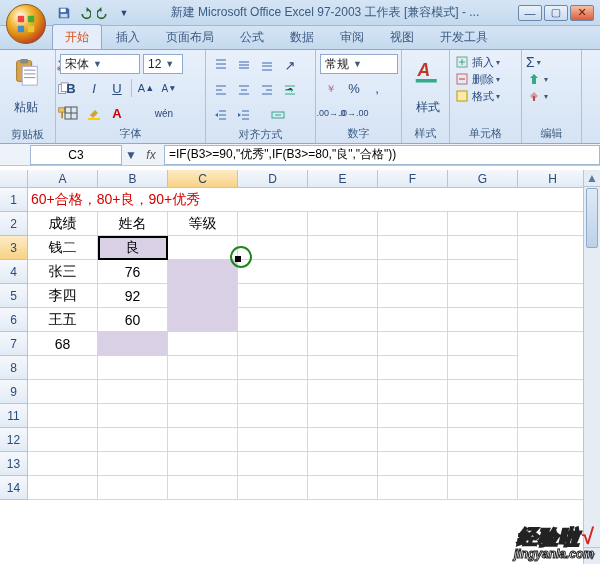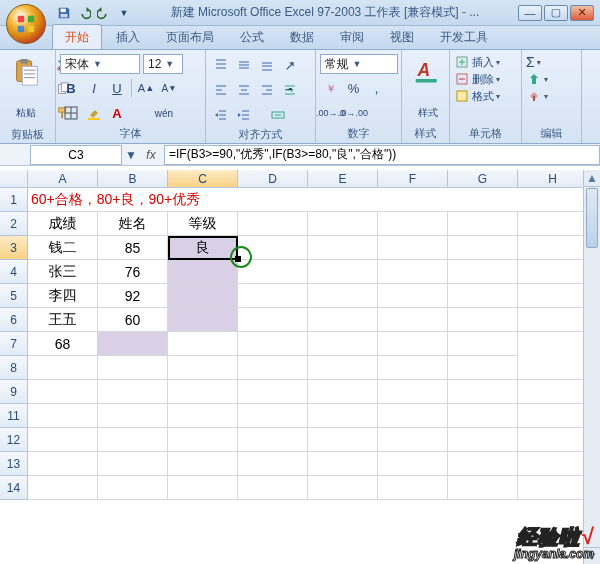--- a/index.html
+++ b/index.html
@@ -24,21 +24,21 @@
   
   .ribbon { height: 94px; background: linear-gradient(#e8f0fb,#d5e3f4); border-bottom: 1px solid #8faacd; display: flex; }
   .group { border-right: 1px solid #aac2df; display: flex; flex-direction: column; justify-content: space-between; padding: 2px 4px 0; }
   .group-body { flex: 1; display: flex; align-items: flex-start; gap: 2px; }
   .group-label { text-align: center; font-size: 11px; color: #3b5b82; padding: 1px 0 2px; position: relative; }
 
   .btn-col { display: flex; flex-direction: column; gap: 2px; padding: 2px; }
   .rb { width: 22px; height: 22px; display: inline-flex; align-items:center; justify-content:center; border:1px solid transparent; border-radius:3px; color:#2a4a7a; font-size:13px;}
   .big-btn { display:flex; flex-direction:column; align-items:center; padding:4px 6px; border-radius:3px; }
   .big-btn .icn { width:32px; height:32px; display:flex; align-items:center; justify-content:center; }
-  .big-btn .lbl { font-size:10px; color:#2a4a7a; margin-top:18px; }
+  .big-btn .lbl { font-size:12px; color:#2a4a7a; margin-top:11px; }
   .combo { height:20px; border:1px solid #8faacd; background:#fff; display:flex; align-items:center; padding:0 2px 0 4px; font-size:12px; color:#222; }
   .combo .dd { margin-left:4px; color:#3b5b82; font-size:9px; }
   .toggle-row { display:flex; gap:1px; }
   .sep { width:1px; background:#aac2df; margin:2px 2px; }
 
   
   .fxrow { height: 22px; display:flex; align-items:center; border-bottom:1px solid #b7c8dc; background:#eef3fa; }
   .namebox { width: 92px; height:20px; border:1px solid #9fb8d4; background:#fff; margin:0 2px 0 30px; display:flex; align-items:center; justify-content:center; font-size:12px; }
   .namebox-dd { width:14px; display:flex; align-items:center; justify-content:center; color:#3b5b82; }
   .fx-icons { display:flex; align-items:center; gap:2px; padding:0 4px;}
@@ -274,21 +274,21 @@
             <svg width="14" height="14">
               <rect x="1" y="4" width="12" height="6" fill="none" stroke="#3a8"></rect>
               <path stroke="#3a8" d="M4 7h6"></path>
             </svg>
           </span>
       </div>
     </div>
     <div class="group-label">对齐方式</div>
   </div>
 
-  <div class="group" style="width:86px;align-items:center;">
+  <div class="group" style="width:86px;">
     <div class="group-body" style="flex-direction:column; gap:3px; padding-top:2px;">
       <div class="combo" style="width:78px;">
           <span>常规</span>
           <span class="dd">▼</span>
         </div>
       <div class="toggle-row">
         <span class="rb">
             <svg width="14" height="14">
               <text x="2" y="11" font-size="10" fill="#b58">￥</text>
             </svg>
@@ -423,21 +423,20 @@
       <div class="cell"></div>
         <div class="cell"></div>
         <div class="cell"></div>
         <div class="cell"></div>
         <div class="cell"></div>
     </div>
 
     <div class="row">
         <div class="rh sel">3</div>
       <div class="cell">钱二</div>
-      <div class="cell">85</div>
       <div class="cell purple active-outline" id="activecell">良</div>
       <div class="cell"></div>
         <div class="cell"></div>
         <div class="cell"></div>
         <div class="cell"></div>
         <div class="cell"></div>
     </div>
 
     <div class="row">
         <div class="rh">4</div>

